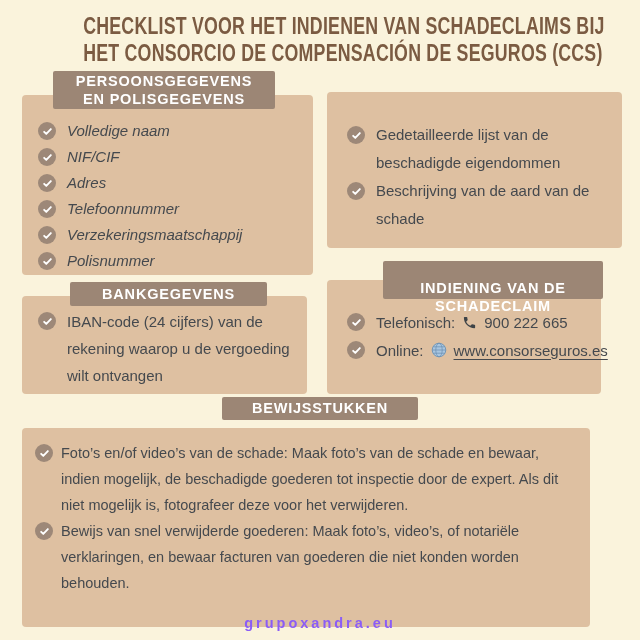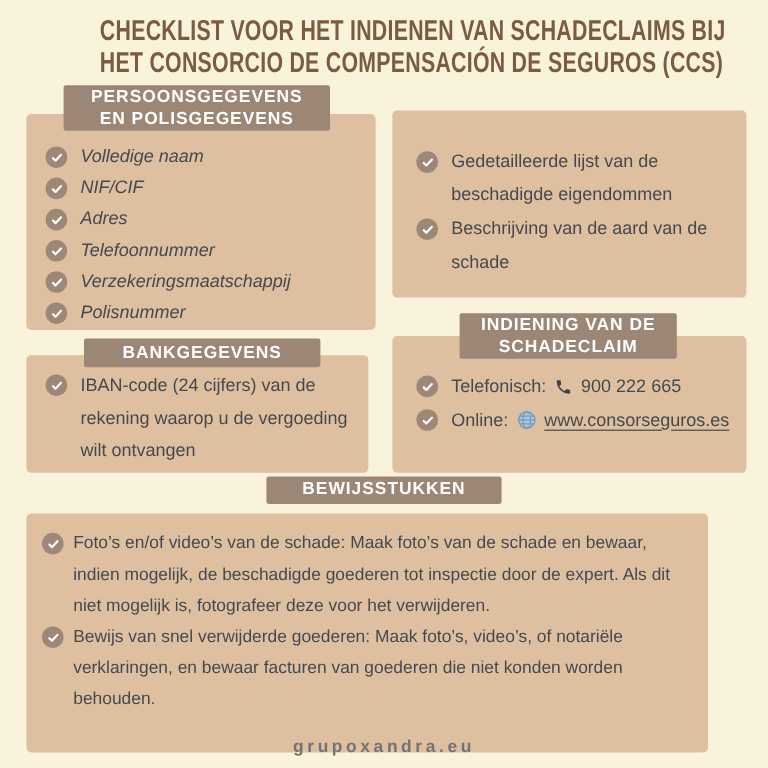--- a/index.html
+++ b/index.html
@@ -31,38 +31,38 @@
   }
   
   .card {
     position: absolute;
     background: #DEC0A1;
     border-radius: 4px;
   }
   .card-1 { left: 22px;  top: 95px;  width: 291px; height: 180px; padding: 23px 12px 0 16px; }
   .card-2 { left: 327px; top: 92px;  width: 295px; height: 156px; padding: 29px 12px 0 20px; }
   .card-3 { left: 22px;  top: 296px; width: 285px; height: 98px;  padding: 12px 12px 0 16px; }
-  .card-4 { left: 327px; top: 280px; width: 295px; height: 114px; padding: 28px 12px 0 20px; }
+  .card-4 { left: 327px; top: 280px; width: 274px; height: 114px; padding: 28px 12px 0 20px; }
   .card-5 { left: 22px;  top: 428px; width: 568px; height: 199px; padding: 12px 14px 0 13px; }
   
   .badge {
     position: absolute;
     background: #9C8675;
     color: #FFFFFF;
     font-weight: bold;
     text-align: center;
     border-radius: 2px;
     letter-spacing: 0.8px;
     z-index: 2;
   }
   .badge .badge-line { display: block; }
   .badge-1 { left: 53px;  top: 71px;  width: 222px; height: 38px; font-size: 14.5px; line-height: 17.5px; padding-top: 2px; }
   .badge-2 { left: 368px; top: 71px;  width: 217px; height: 38px; font-size: 14.5px; line-height: 17.5px; padding-top: 2px; }
   .badge-3 { left: 70px;  top: 282px; width: 197px; height: 24px; font-size: 14.5px; line-height: 24px; }
-  .badge-4 { left: 383px; top: 261px; width: 181px; height: 38px; font-size: 14.5px; line-height: 17.5px; padding-top: 2px; }
+  .badge-4 { left: 383px; top: 261px; width: 220px; height: 38px; font-size: 14.5px; line-height: 17.5px; padding-top: 19px; }
   .badge-5 { left: 222px; top: 397px; width: 196px; height: 23px; font-size: 14.5px; line-height: 23px; }
   
   .item { display: flex; align-items: flex-start; }
   .check {
     flex: 0 0 18px;
     width: 18px; height: 18px;
     border-radius: 50%;
     background: #9D8878;
     display: flex; align-items: center; justify-content: center;
     margin-top: 4px;
@@ -84,21 +84,21 @@
   .contact-row { display: flex; align-items: center; height: 28px; }
   .contact-text { margin-left: 11px; color: #45494E; font-size: 15px; display: flex; align-items: center; gap: 7px; white-space: nowrap; }
   .inline-icon { display: inline-flex; align-items: center; }
   .link { color: #45494E; text-decoration: underline; text-underline-offset: 3px; }
   
   .footer {
     position: absolute;
     left: 0; bottom: 9px;
     width: 640px;
     text-align: center;
-    color: #737373;
+    color: #8b5cf6;
     font-size: 14.5px;
     font-weight: bold;
     letter-spacing: 3px;
   }
 </style>
 </head>
 <body>
 
 <div class="page">
 

